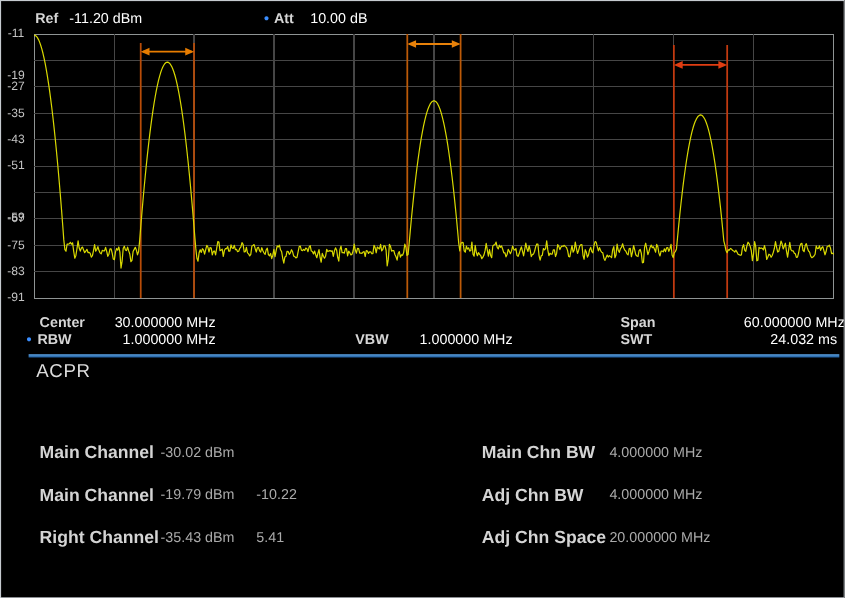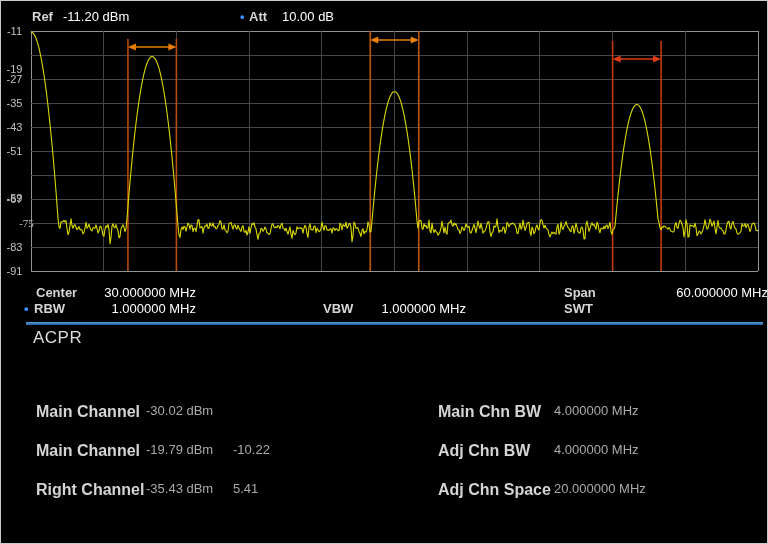--- a/index.html
+++ b/index.html
@@ -84,21 +84,21 @@
 
   <div id="ylabels">
       <span class="ylabel" style="left: 0px; top: 25px;">-11</span>
       <span class="ylabel" style="left: 0px; top: 49px; margin-top: 14px;">-19</span>
       <span class="ylabel" style="left: 0px; top: 73px;">-27</span>
       <span class="ylabel" style="left: 0px; top: 97px;">-35</span>
       <span class="ylabel" style="left: 0px; top: 121px;">-43</span>
       <span class="ylabel" style="left: 0px; top: 145px;">-51</span>
       <span class="ylabel" style="left: 0px; top: 169px; margin-top: 23px;">-59</span>
       <span class="ylabel" style="left: 0px; top: 193px;">-67</span>
-      <span class="ylabel" style="left: 12px; top: 217px; font-family: Liberation Serif, serif;">-75</span>
+      <span class="ylabel" style="left: 0px; top: 217px;">-75</span>
       <span class="ylabel" style="left: 0px; top: 241px;">-83</span>
       <span class="ylabel" style="left: 0px; top: 265px;">-91</span>
     </div>
 
   <span class="abs lbl" style="left:31px;top:8px">Ref</span>
   <span class="abs val" style="left:62px;top:8px">-11.20 dBm</span>
   <span class="abs dot" style="left:239px;top:8px">•</span>
   <span class="abs lbl" style="left:248px;top:8px">Att</span>
   <span class="abs val" style="left:281px;top:8px">10.00 dB</span>
 
@@ -106,20 +106,21 @@
   <span class="abs val" style="left:85px;top:284px;width:110px;text-align:right">30.000000 MHz</span>
   <span class="abs lbl" style="left:563px;top:284px">Span</span>
   <span class="abs val" style="left:604px;top:284px;width:163px;text-align:right">60.000000 MHz</span>
 
   <span class="abs dot" style="left:23px;top:300px">•</span>
   <span class="abs lbl" style="left:33px;top:300px">RBW</span>
   <span class="abs val" style="left:85px;top:300px;width:110px;text-align:right">1.000000 MHz</span>
   <span class="abs lbl" style="left:322px;top:300px">VBW</span>
   <span class="abs val" style="left:330px;top:300px;width:135px;text-align:right">1.000000 MHz</span>
   <span class="abs lbl" style="left:563px;top:300px">SWT</span>
+  <span class="abs val" style="left:597px;top:300px;width:163px;text-align:right">24.032 ms</span>
 
   <div class="separator"></div>
   <div class="acpr-title">ACPR</div>
 
   <span class="acpr-label" style="left:35px;top:402px">Main Channel</span>
   <span class="acpr-value" style="left:145px;top:402px">-30.02 dBm</span>
   <span class="acpr-value" style="left:232px;top:402px"></span>
 
   <span class="acpr-label" style="left:35px;top:441px">Main Channel</span>
   <span class="acpr-value" style="left:145px;top:441px">-19.79 dBm</span>

